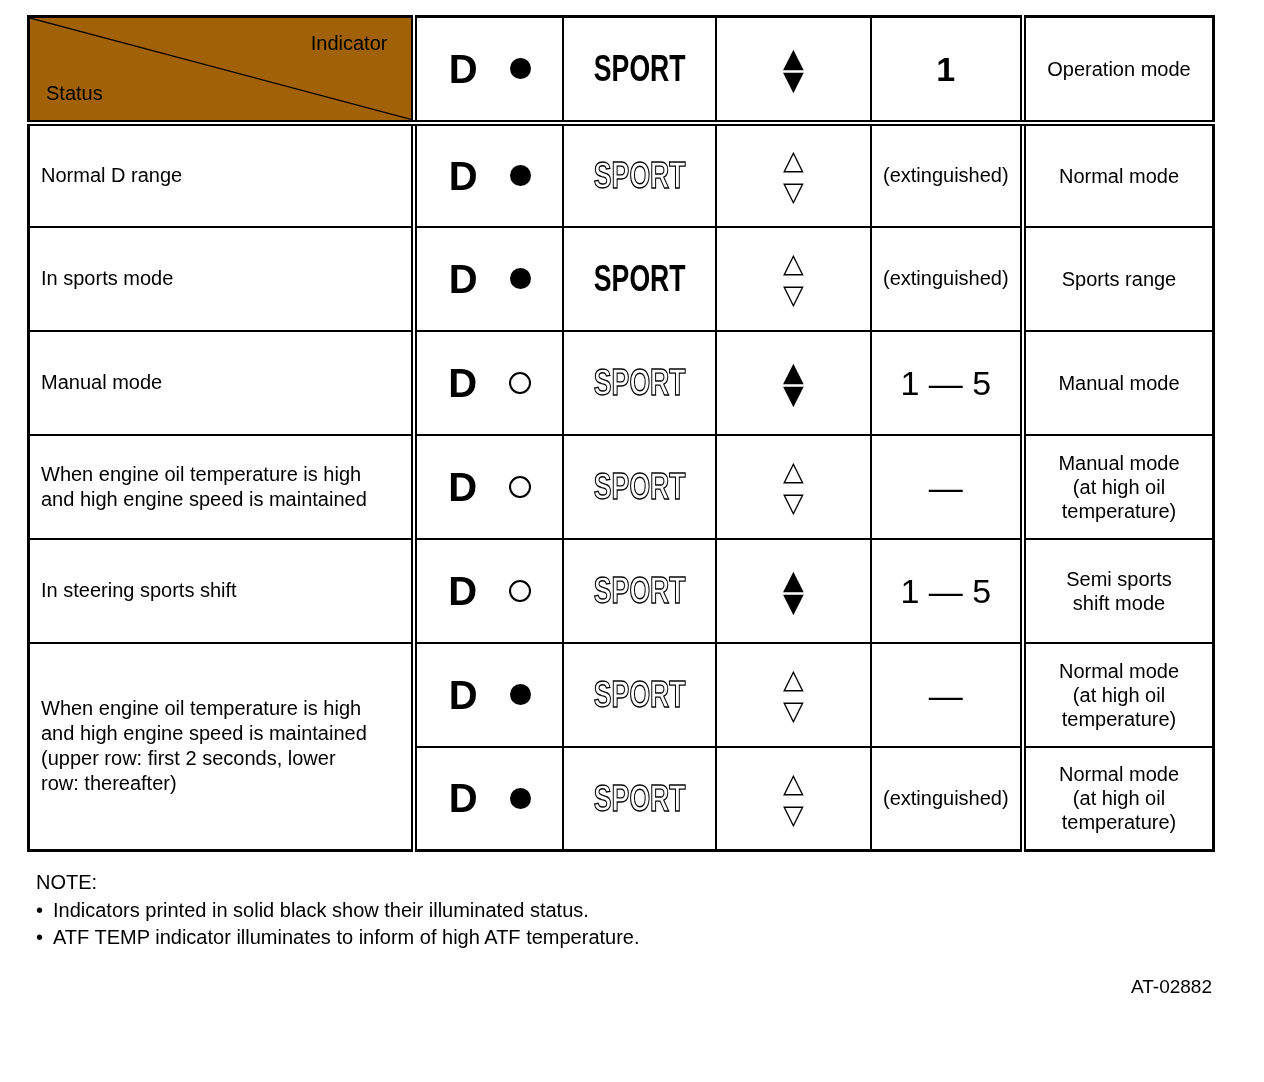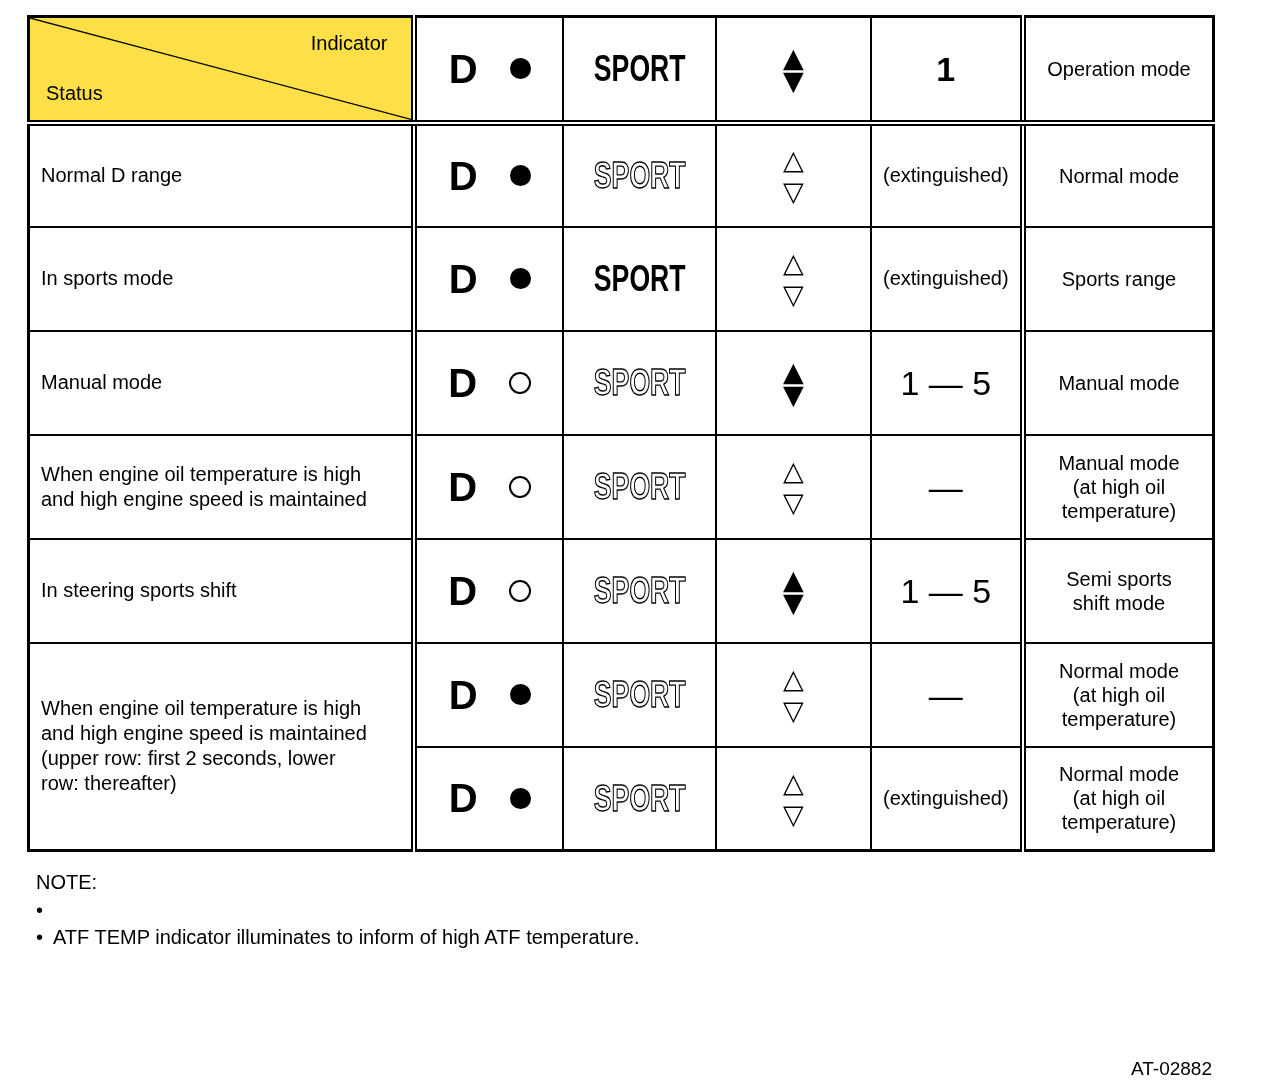--- a/index.html
+++ b/index.html
@@ -7,21 +7,21 @@
         padding:15px 0 0 27px;font-family:"Liberation Sans","DejaVu Sans",sans-serif;color:#000;}
   table.ind-table{border-collapse:collapse;table-layout:fixed;width:1188px;border:3px solid #000;}
   .ind-table td,.ind-table th{border:2px solid #000;padding:0;overflow:hidden;}
   .ind-table thead th,.ind-table thead td{border-bottom:6px double #000;}
   .ind-table thead tr{height:106px;}
   .ind-table tbody tr{height:104px;}
   .ind-table .col-d{border-left:6px double #000;}
   .ind-table .col-mode{border-left:6px double #000;border-radius:20px;}
 
   
-  .corner-cell{position:relative;background:#fde047;margin-left:13px;}
+  .corner-cell{position:relative;background:#a16207;margin-left:13px;}
   .corner-cell svg.diag{position:absolute;left:0;top:0;width:100%;height:100%;display:block;}
   .corner-indicator{position:absolute;top:14px;right:24px;font-size:20px;font-weight:400;}
   .corner-status{position:absolute;bottom:15px;left:16px;font-size:20px;font-weight:400;}
 
   
   .ind-cell{text-align:center;vertical-align:middle;}
   .d-wrap{display:flex;align-items:center;justify-content:center;gap:32px;}
   .d-letter{font-size:40px;font-weight:700;line-height:1;}
   .dot{display:inline-block;border-radius:50%;}
   .dot.filled{width:21px;height:21px;background:#000;}
@@ -49,21 +49,21 @@
   .mode-text{font-size:20px;line-height:24px;white-space:pre-line;padding:0 4px;}
 
   .status-cell{vertical-align:middle;text-align:left;}
   .status-text{font-size:20px;line-height:25px;white-space:pre-line;padding:0 12px 0 11px;}
 
   
   .note{margin:17px 0 0 9px;font-size:20px;line-height:27px;}
   .note-title{margin-bottom:1px;}
   .note-line{display:flex;}
   .note-line .bullet{width:17px;flex:none;}
-  .figure-id{position:absolute;top:1058px;right:52px;font-size:19px;}
+  .figure-id{position:absolute;top:976px;right:52px;font-size:19px;}
 </style>
 </head>
 <body>
 
 <div class="page">
 
   <table class="ind-table">
     <colgroup>
       <col style="width:385px">
         <col style="width:148px">
@@ -264,20 +264,21 @@
 temperature)</div>
           </td>
         </tr>
       </tbody>
   </table>
 
   <div class="note">
     <div class="note-title">NOTE:</div>
     <div class="note-line">
       <span class="bullet">•</span>
+      <span>Indicators printed in solid black show their illuminated status.</span>
     </div>
     <div class="note-line">
       <span class="bullet">•</span>
       <span>ATF TEMP indicator illuminates to inform of high ATF temperature.</span>
     </div>
   </div>
 
   <div class="figure-id">AT-02882</div>
 </div>
 

